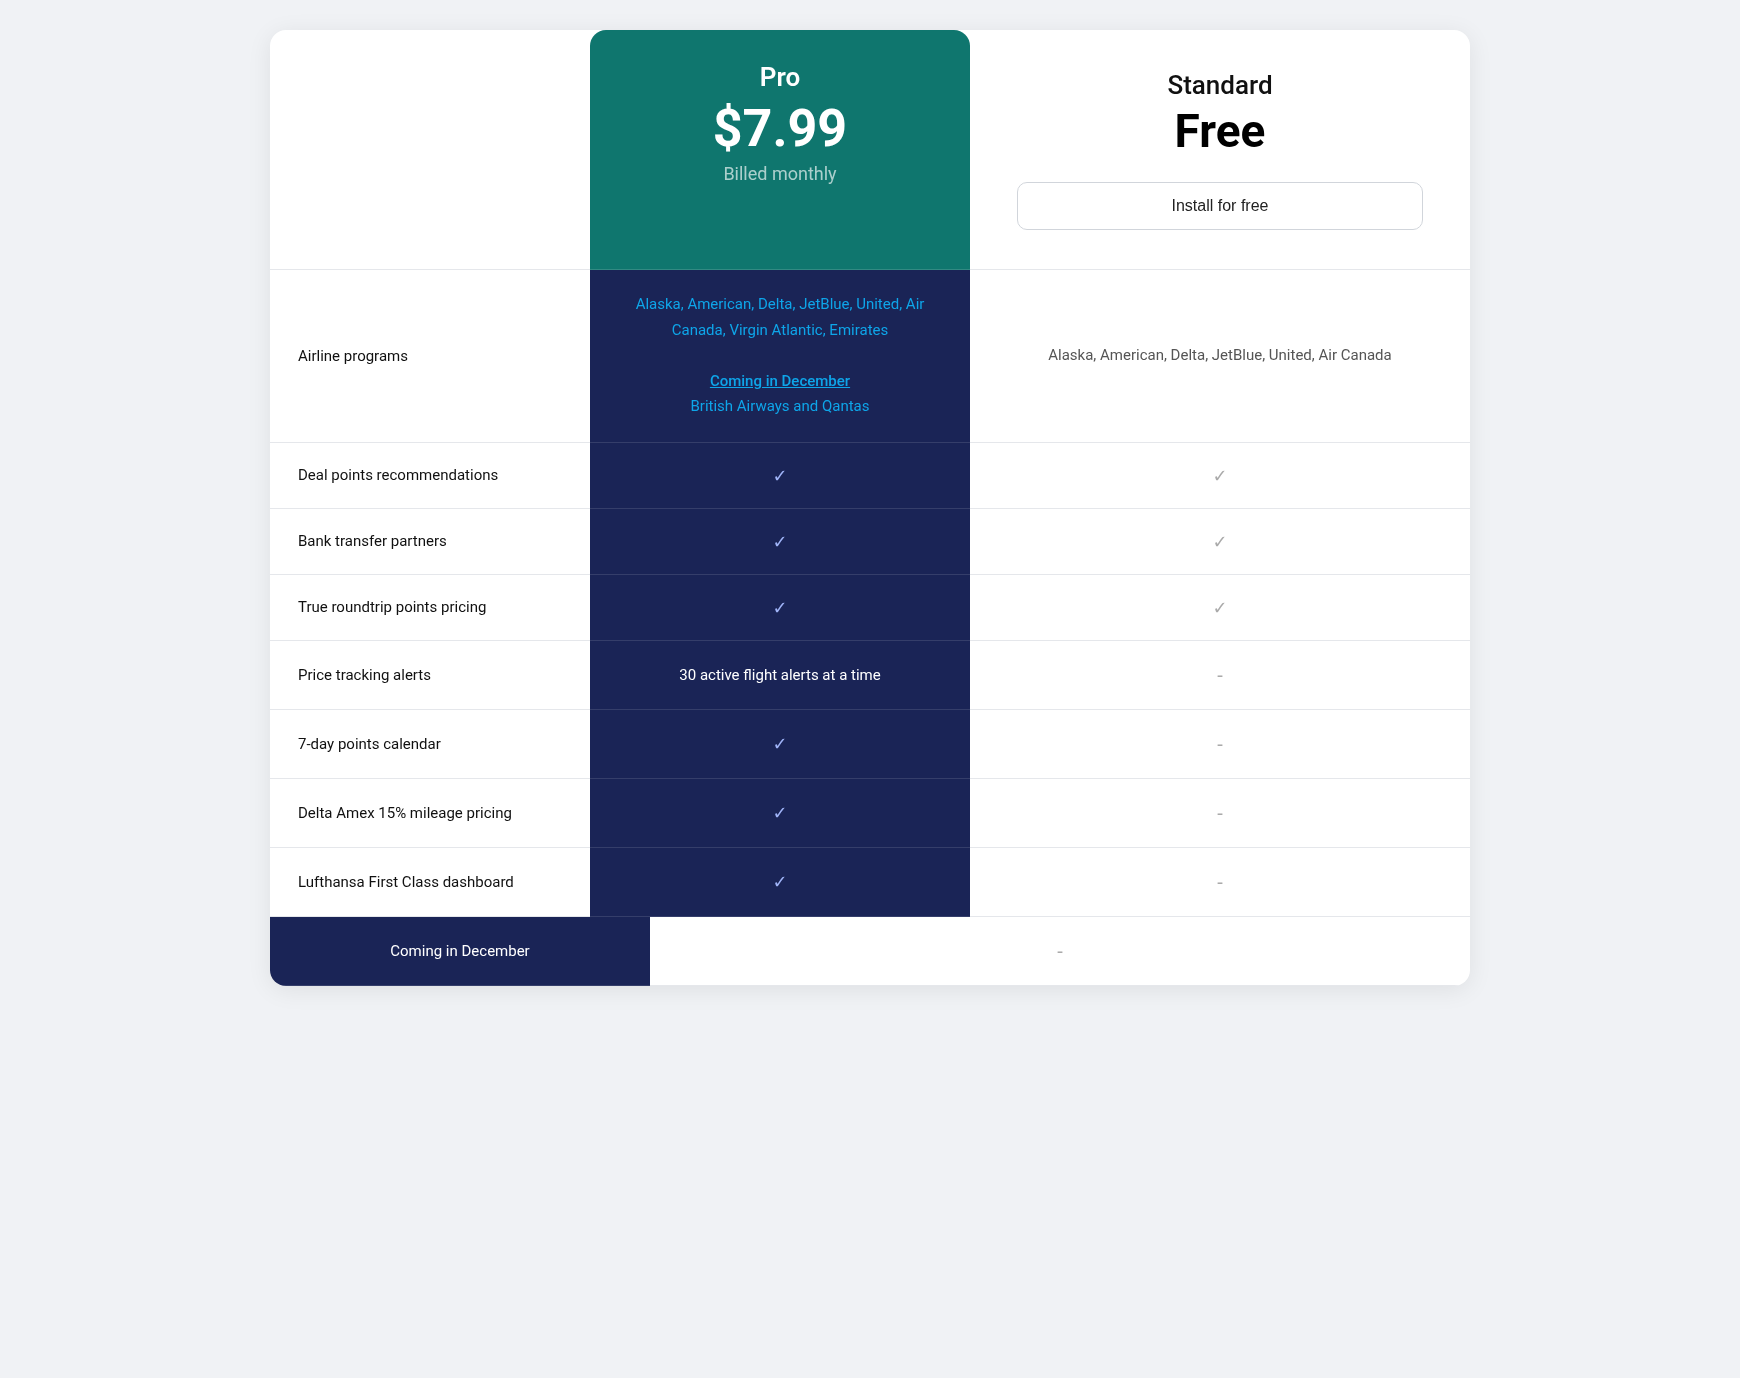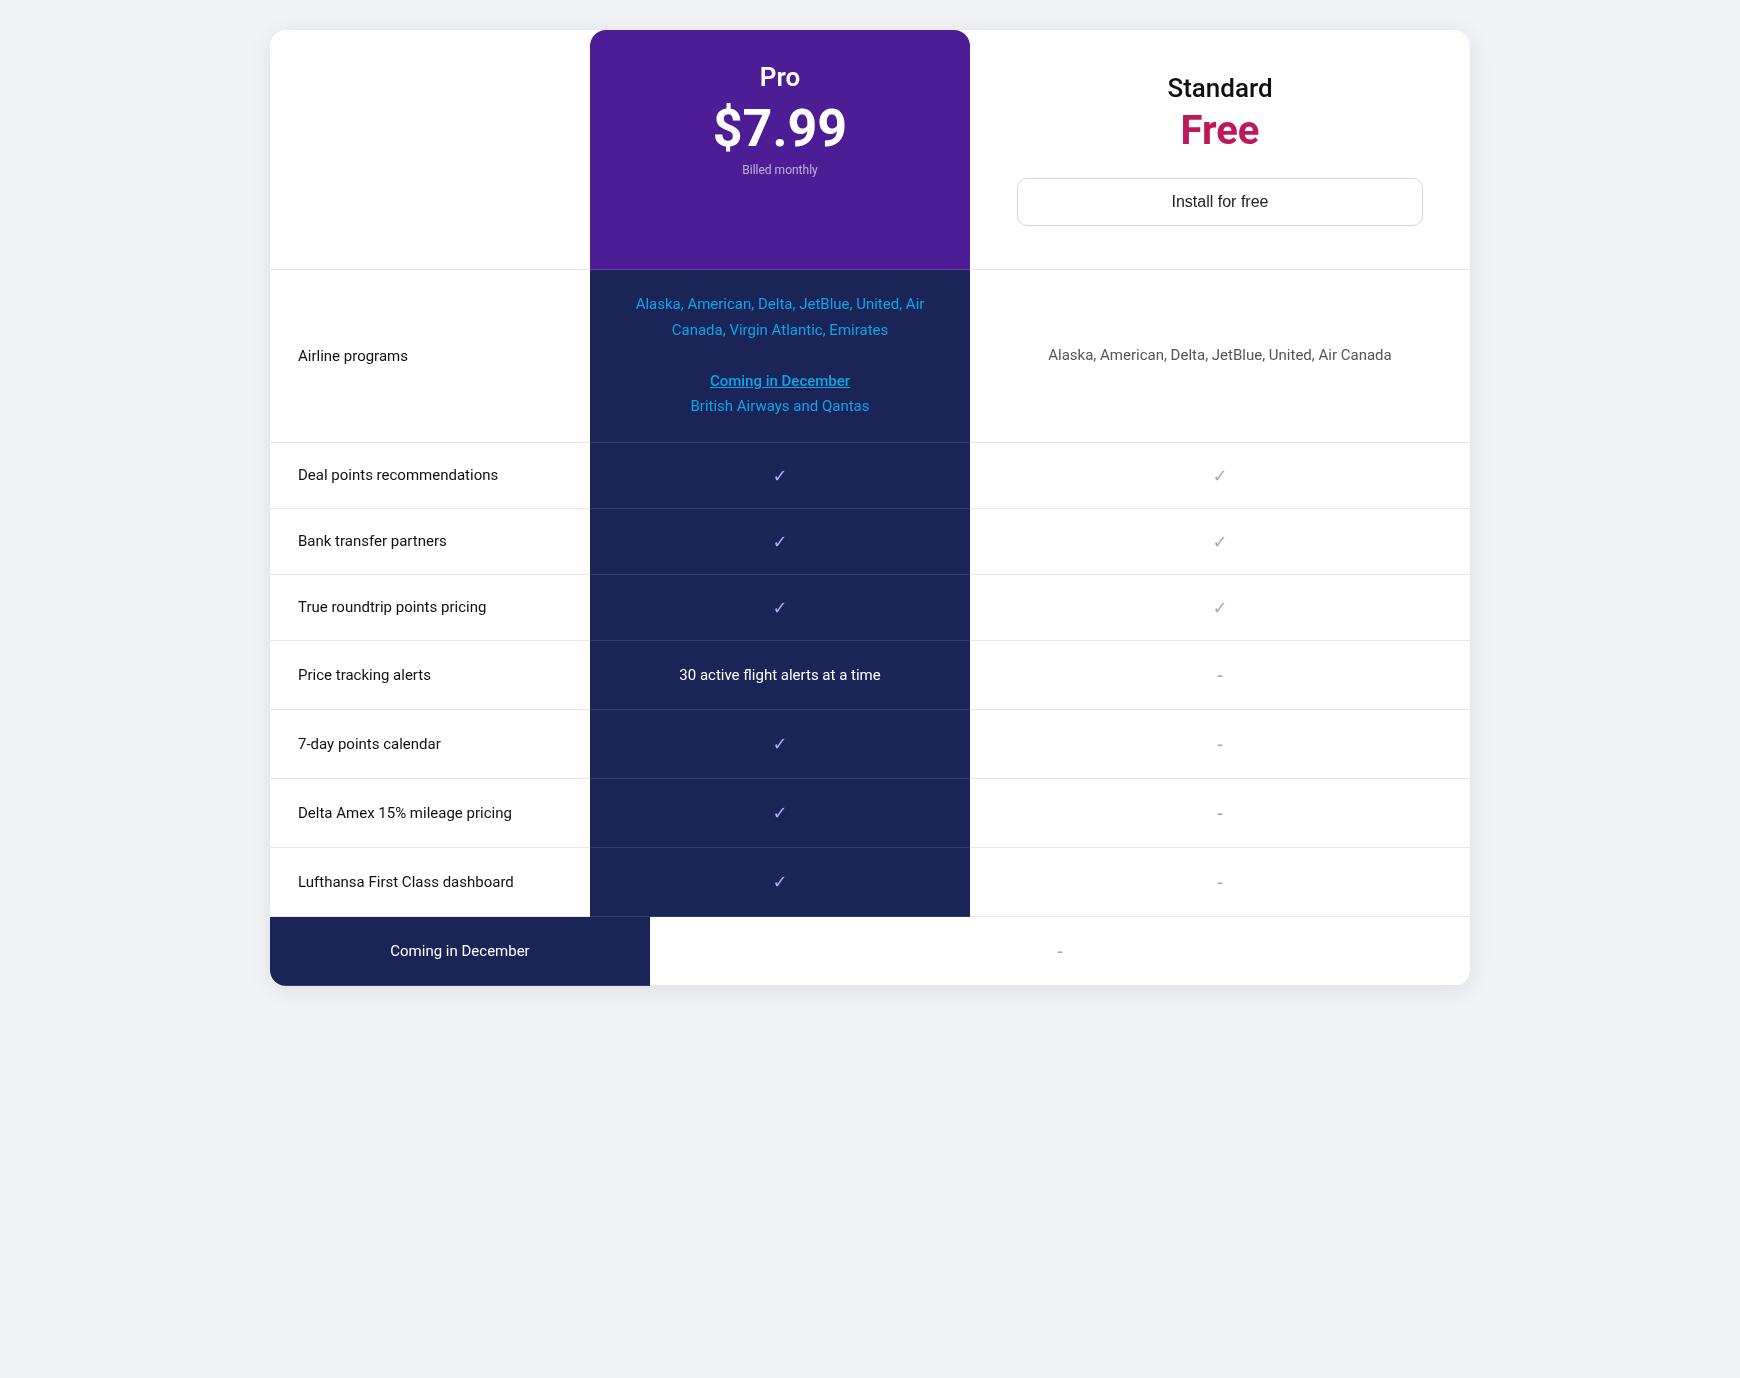--- a/index.html
+++ b/index.html
@@ -20,21 +20,21 @@
       margin-bottom: 6px;
     }
 
     .plan-price {
       font-size: 52px;
       font-weight: 700;
       margin-bottom: 4px;
     }
 
     .plan-billing {
-      font-size: 12px;
+      font-size: 18px;
       color: rgba(255,255,255,0.65);
       margin-bottom: 32px;
     }
 
     .btn-pro {
       display: block;
       width: 100%;
       padding: 14px 20px;
       background: #4f6ef7;
       color: #fff;
@@ -47,23 +47,23 @@
     }
 
     .standard-title {
       font-size: 26px;
       font-weight: 500;
       color: #111;
       margin-bottom: 4px;
     }
 
     .standard-free {
-      font-size: 40px;
+      font-size: 46px;
       font-weight: 700;
-      color: #be185d;
+      color: #000000;
       margin-bottom: 24px;
     }
 
     .btn-free {
       display: block;
       width: 90%;
       padding: 14px 29px;
       background: #fff;
       color: #222;
       font-size: 16px;
@@ -141,21 +141,21 @@
     }
 
     .header-row .hcol-feature {
       flex: 0 0 320px;
       border-bottom: 1px solid #e5e7eb;
       height: 240px;
     }
 
     .header-row .hcol-pro {
       flex: 0 0 380px;
-      background: #4c1d95;
+      background: #0f766e;
       color: #fff;
       padding: 32px 28px 28px;
       text-align: center;
       border-bottom: 1px solid rgba(255,255,255,0.15);
       border-radius: 16px 16px 0 0;
     }
 
     .header-row .hcol-std {
       flex: 1;
       height: 240px;

